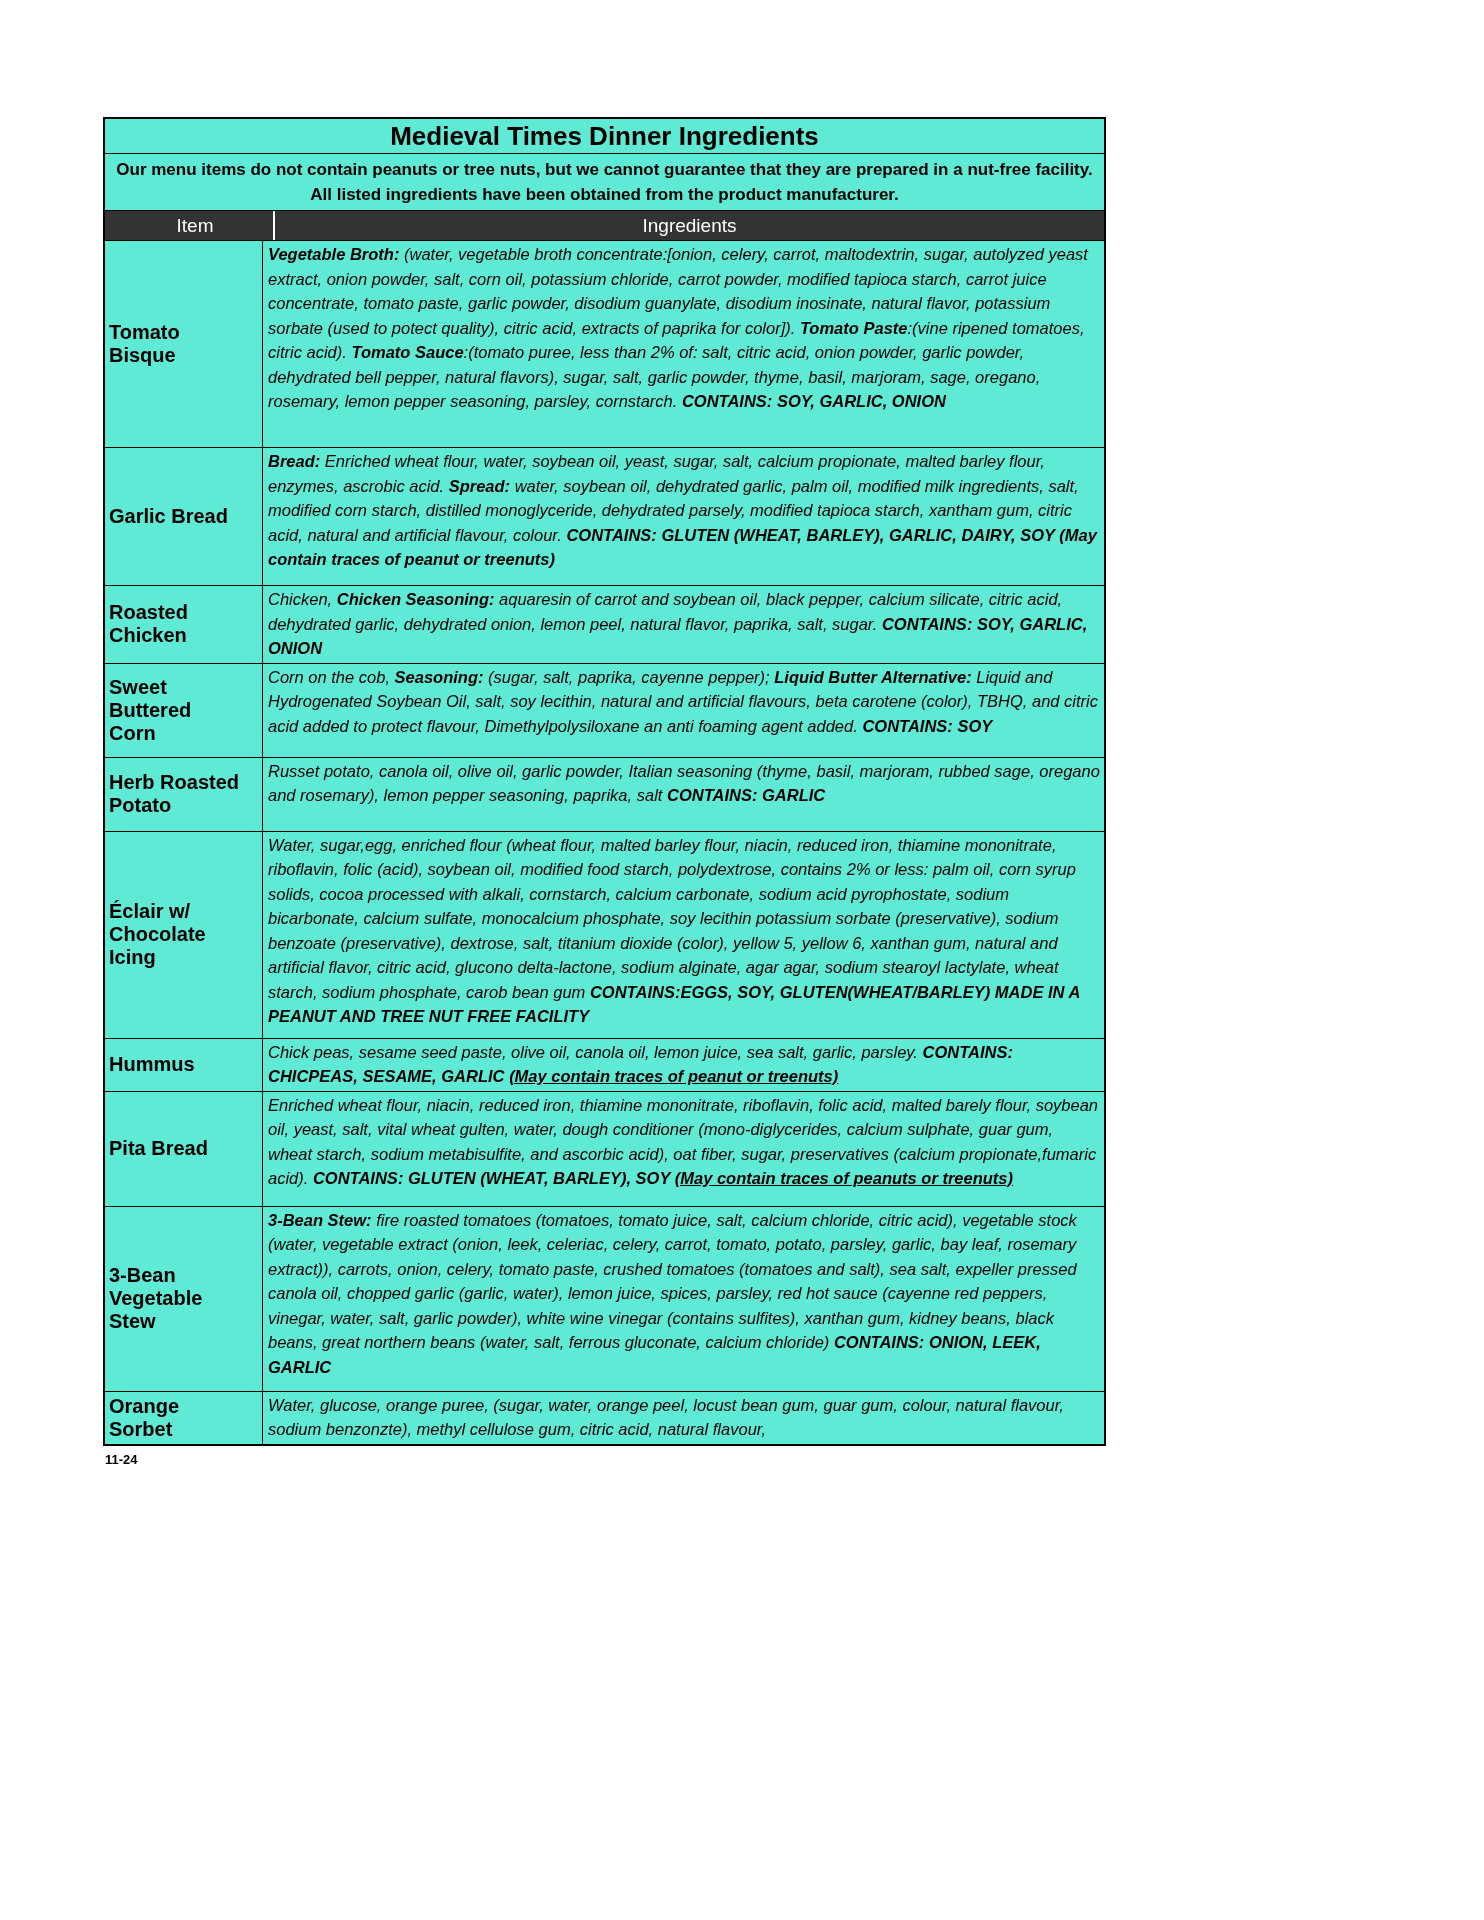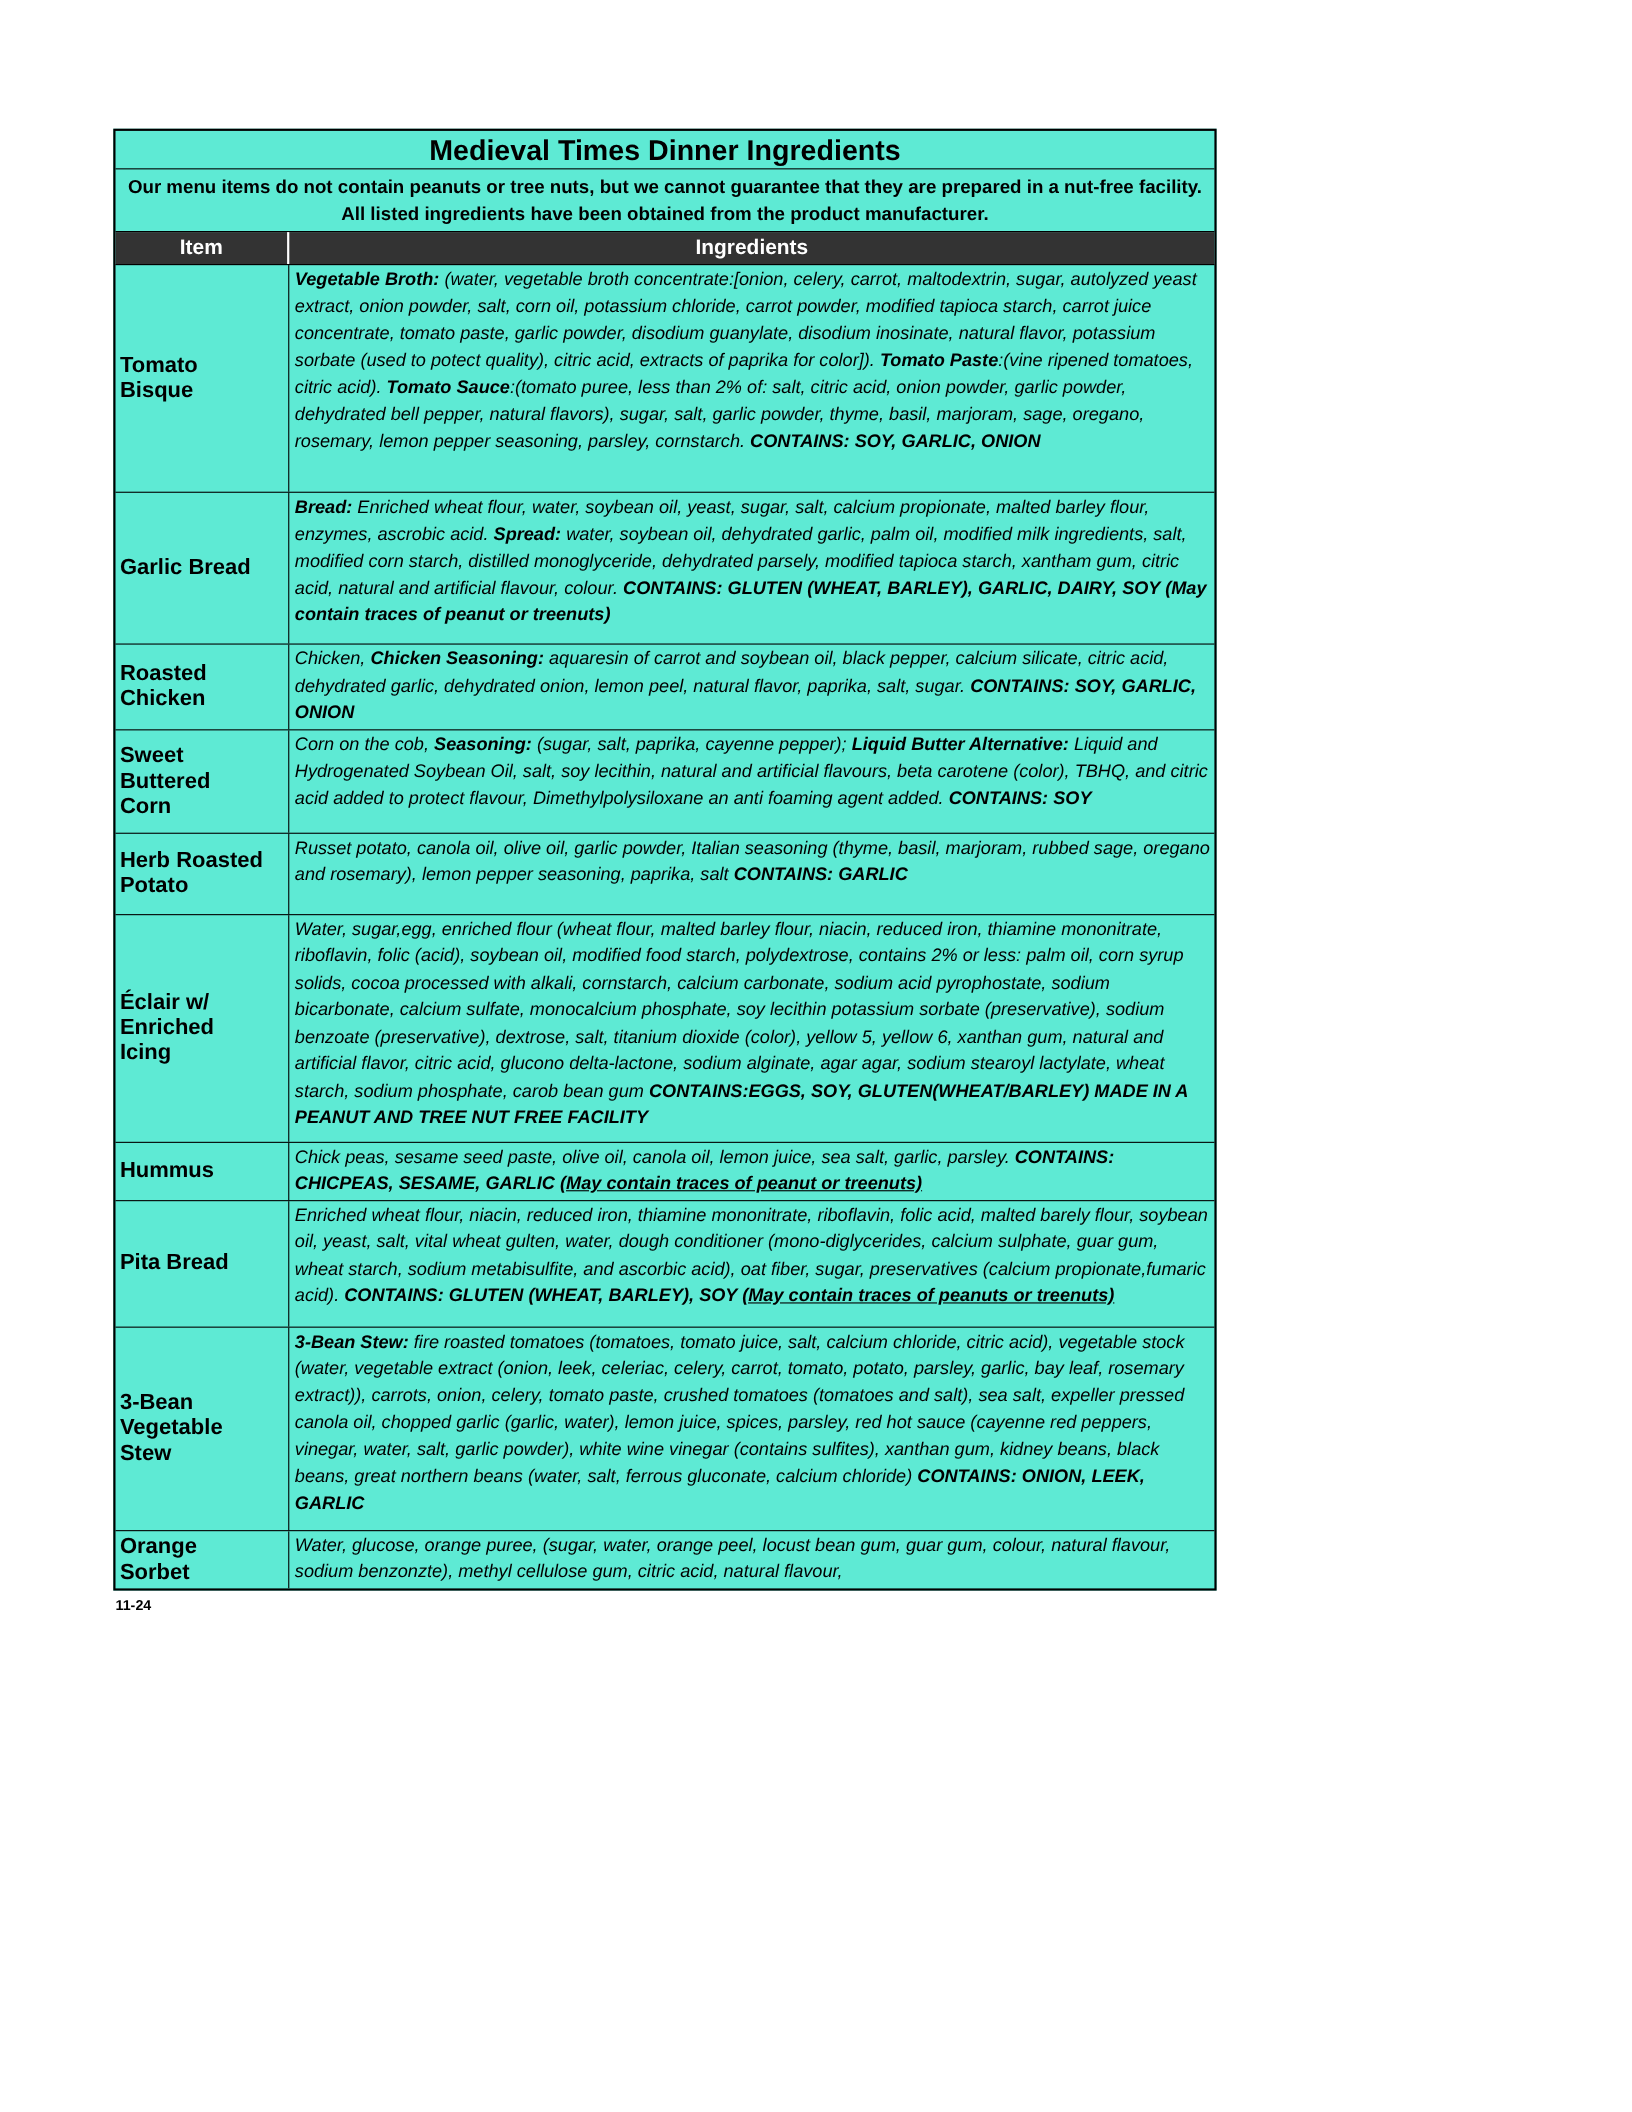--- a/index.html
+++ b/index.html
@@ -42,23 +42,24 @@
     text-align: center;
     font-weight: bold;
     font-size: 17px;
     line-height: 25px;
     padding: 3px 6px;
   }
   .head-row {
     display: flex;
     background: var(--header-bg, #333333);
     color: var(--header-text, #ffffff);
-    font-weight: bold;
+    font-weight: normal;
     font-size: 19px;
     border-bottom: 1px solid var(--border, #000);
+    padding-left: 12px;
   }
   .head-item {
     width: 158px;
     box-sizing: border-box;
     text-align: center;
     line-height: 29px;
     height: 29px;
     border-right: 2px solid #ffffff;
   }
   .head-ing {
@@ -146,21 +147,21 @@
   </div>
 
   <div class="row">
     <div class="cell-item">Herb Roasted
 Potato</div>
     <div class="cell-ing"><span>Russet potato, canola oil, olive oil, garlic powder, Italian seasoning (thyme, basil, marjoram, rubbed sage, oregano and rosemary), lemon pepper seasoning, paprika, salt </span><span class="seg-b">CONTAINS: GARLIC</span></div>
   </div>
 
   <div class="row">
     <div class="cell-item">Éclair w/
-Enriched Icing</div>
+Chocolate Icing</div>
     <div class="cell-ing"><span>Water, sugar,egg, enriched flour (wheat flour, malted barley flour, niacin, reduced iron, thiamine mononitrate, riboflavin, folic (acid), soybean oil, modified food starch, polydextrose, contains 2% or less: palm oil, corn syrup solids, cocoa processed with alkali, cornstarch, calcium carbonate, sodium acid pyrophostate, sodium bicarbonate, calcium sulfate, monocalcium phosphate, soy lecithin potassium sorbate (preservative), sodium benzoate (preservative), dextrose, salt, titanium dioxide (color), yellow 5, yellow 6, xanthan gum, natural and artificial flavor, citric acid, glucono delta-lactone, sodium alginate, agar agar, sodium stearoyl lactylate, wheat starch, sodium phosphate, carob bean gum </span><span class="seg-b">CONTAINS:EGGS, SOY, GLUTEN(WHEAT/BARLEY) MADE IN A PEANUT AND TREE NUT FREE FACILITY</span></div>
   </div>
 
   <div class="row">
     <div class="cell-item">Hummus</div>
     <div class="cell-ing"><span>Chick peas, sesame seed paste, olive oil, canola oil, lemon juice, sea salt, garlic, parsley. </span><span class="seg-b">CONTAINS: CHICPEAS, SESAME, GARLIC </span><span class="seg-b seg-u">(May contain traces of peanut or treenuts)</span></div>
   </div>
 
   <div class="row">
     <div class="cell-item">Pita Bread</div>

